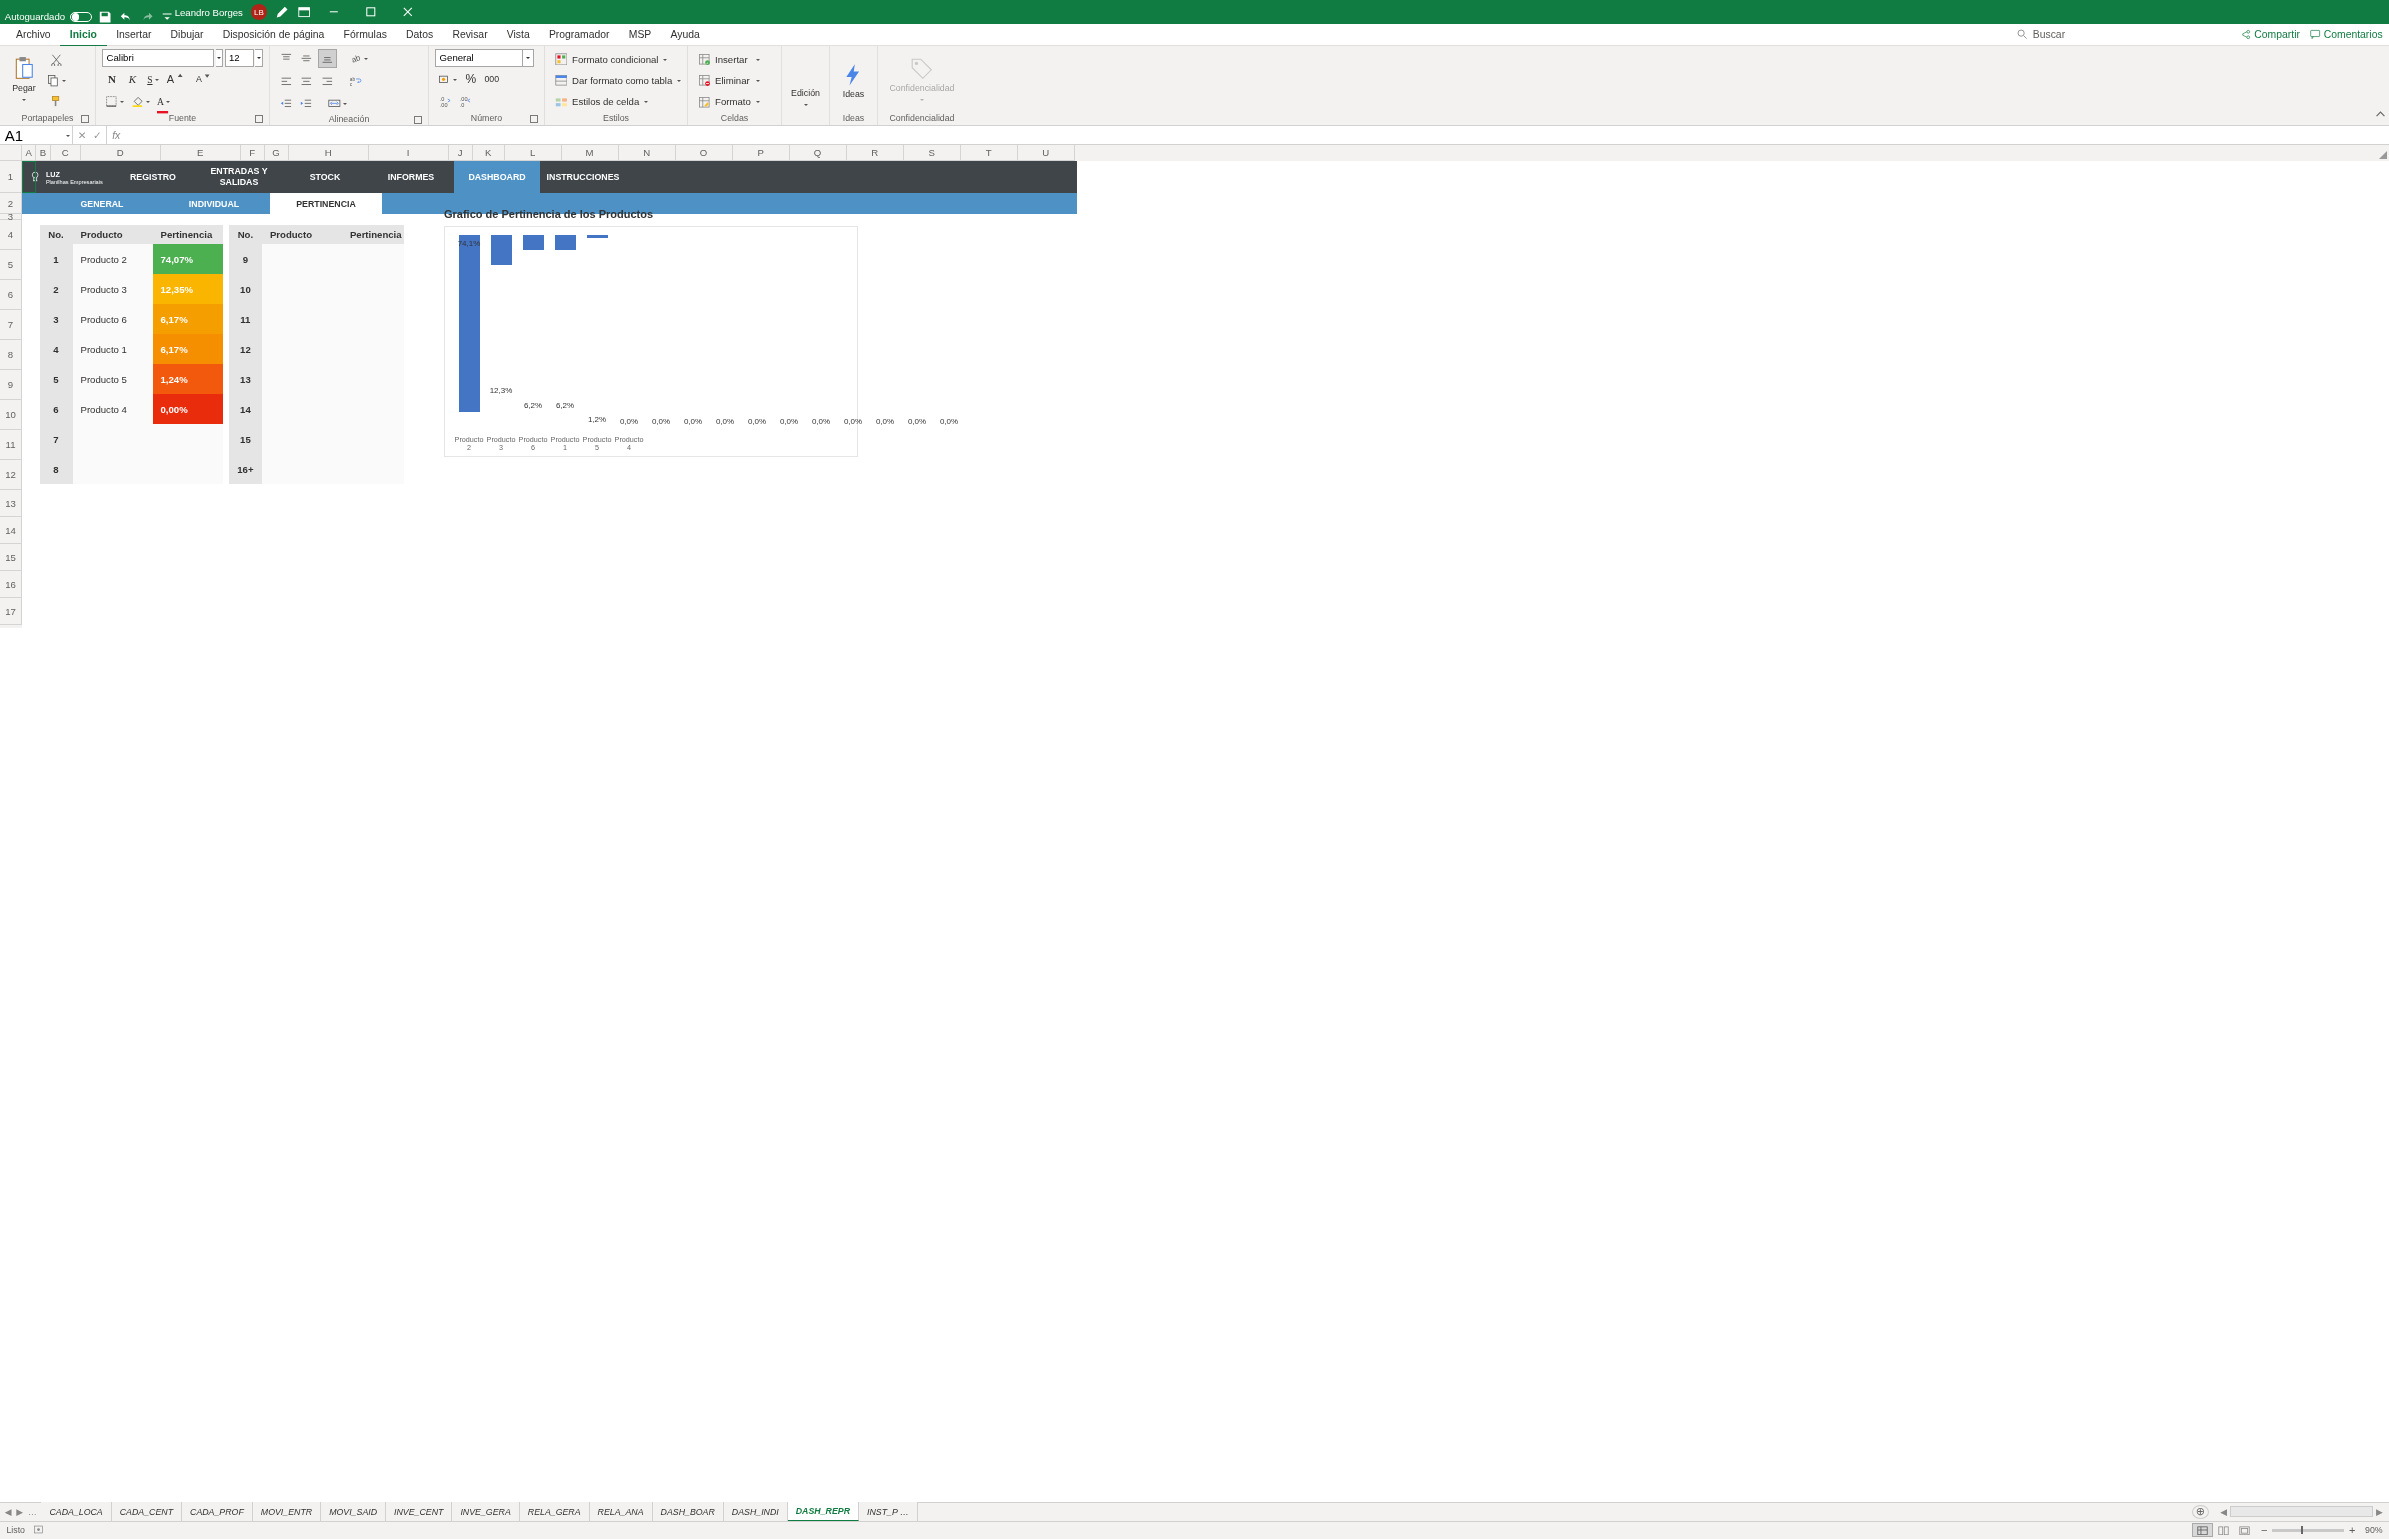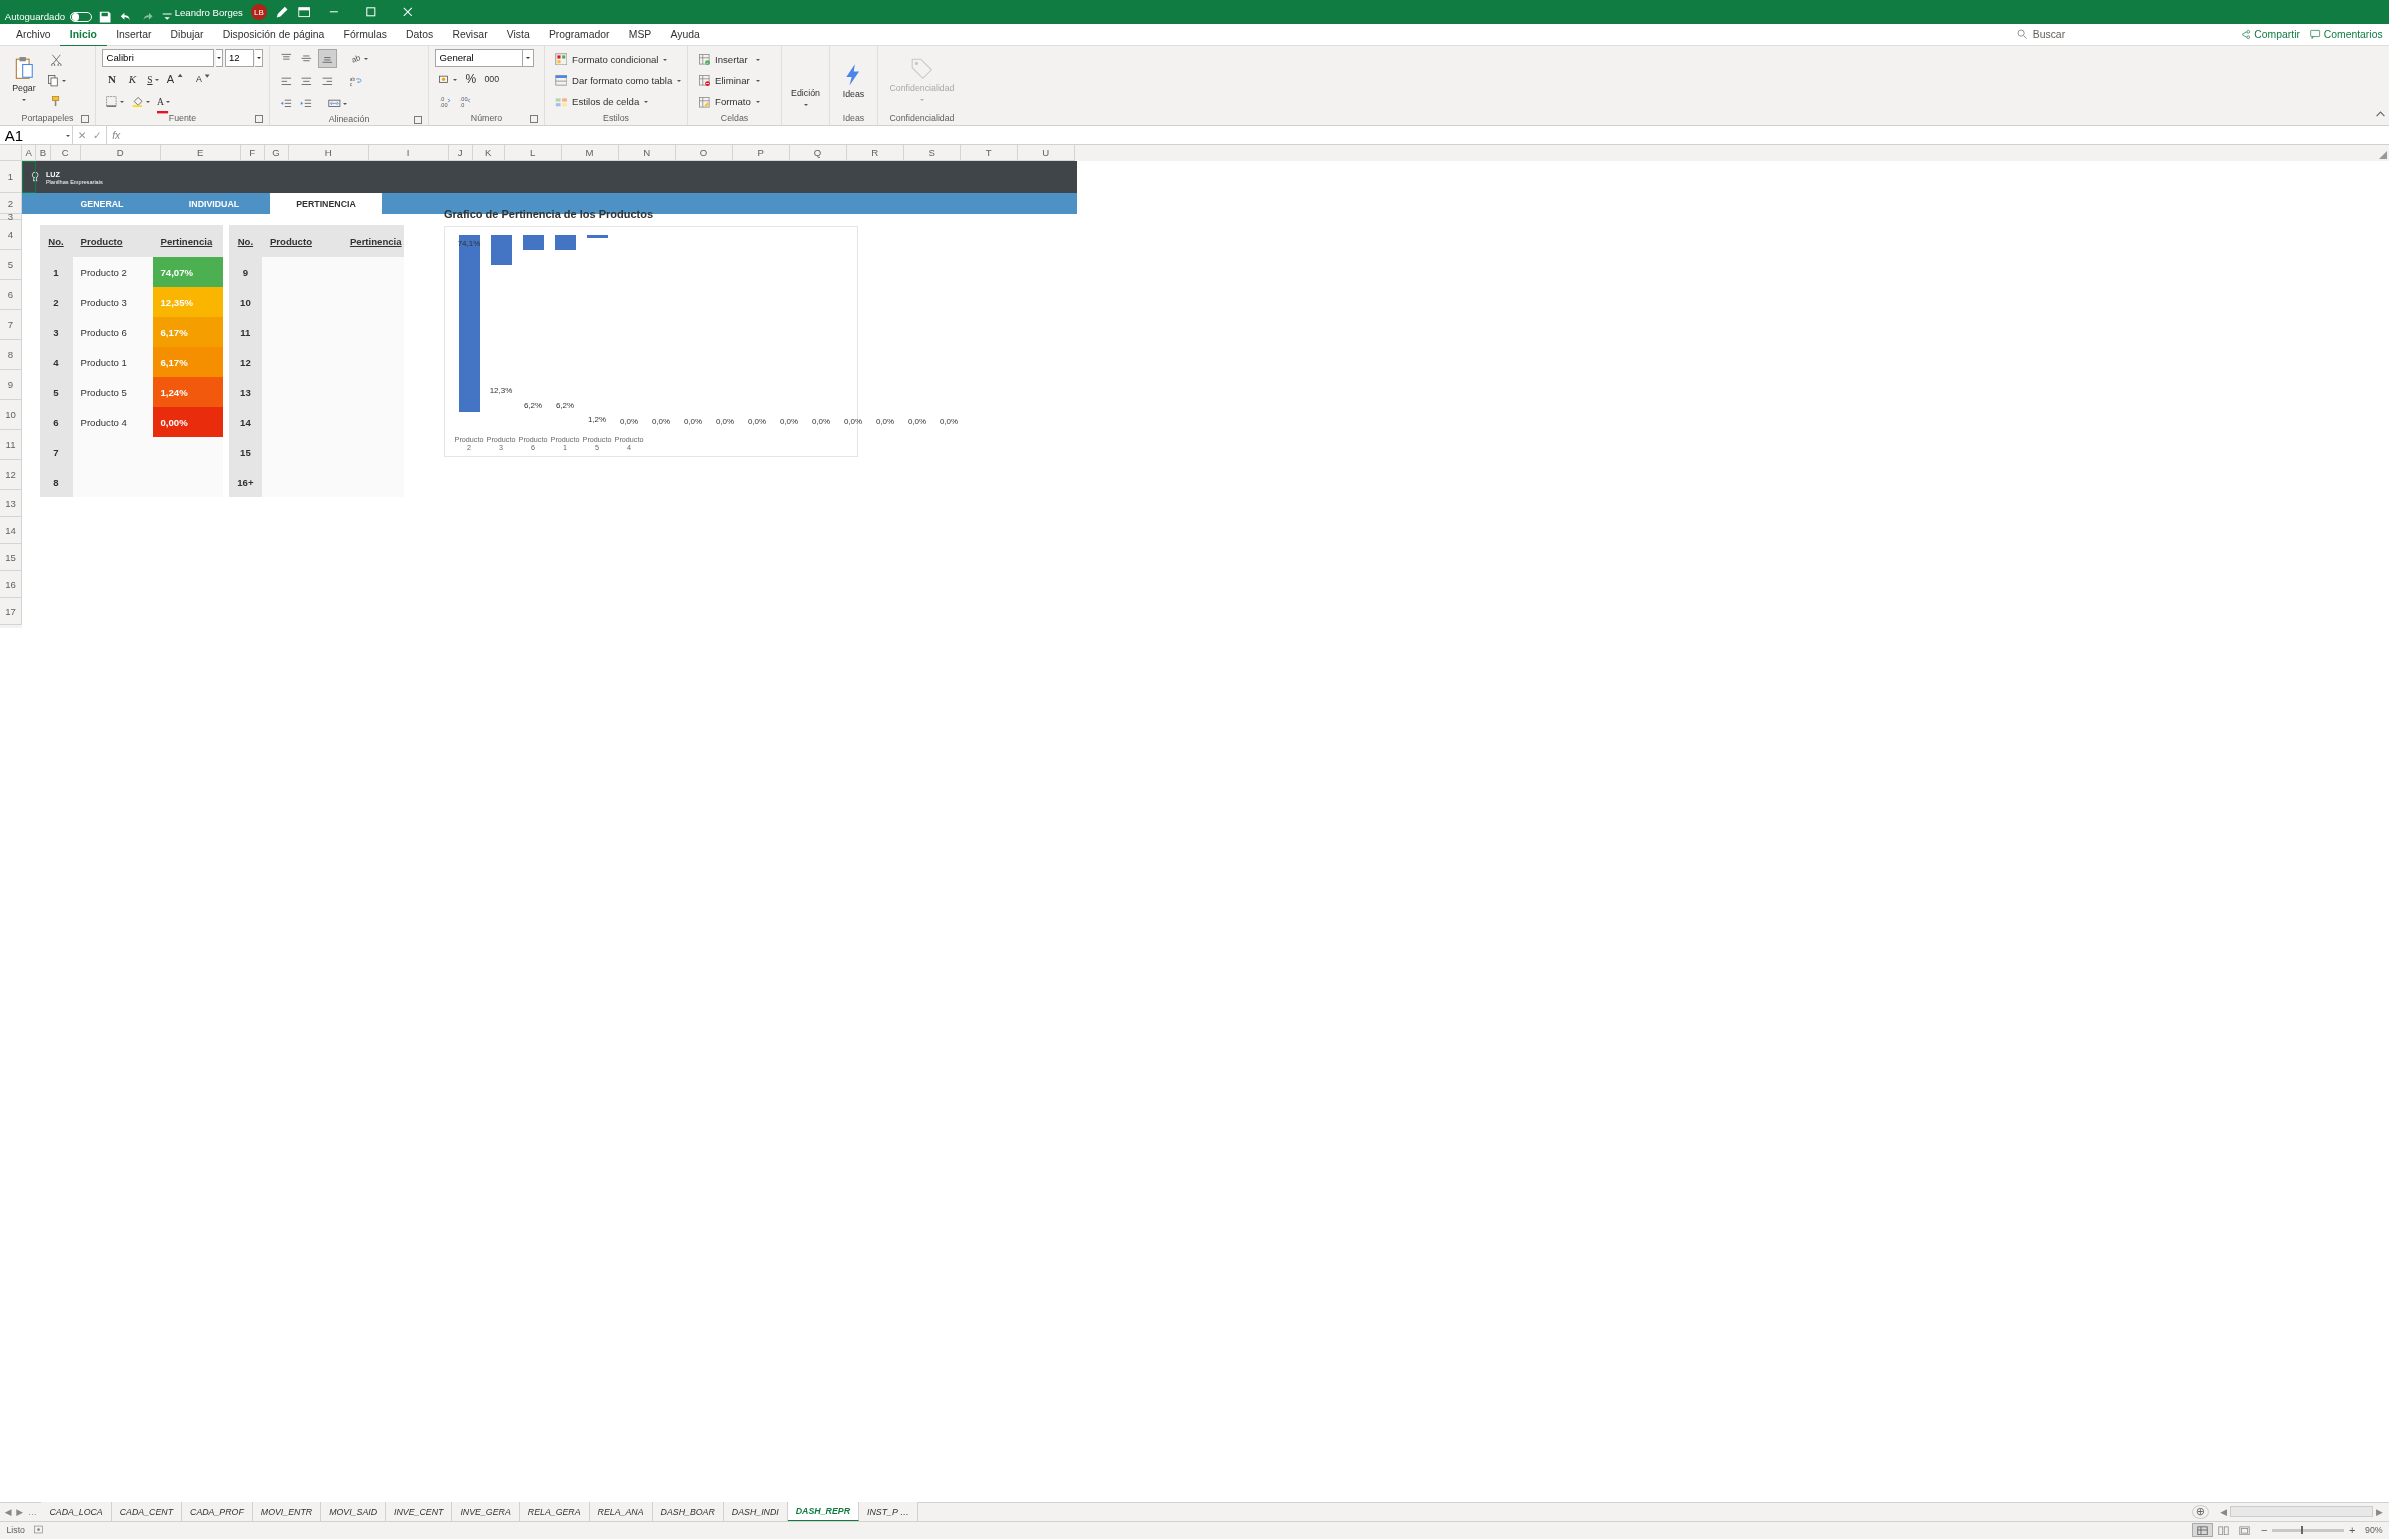--- a/index.html
+++ b/index.html
@@ -80,21 +80,21 @@
 .dashnav { position:absolute; top:0; left:0; right:0; height:32px; background:#3f4549; display:flex; align-items:stretch; color:#fff; }
 .dashnav .logo { width:88px; display:flex; align-items:center; gap:3.2px; padding-left:6.4px; font-size:7.2px;}
 .dashnav .dtab { width:86px; display:flex; align-items:center; justify-content:center; font-size:8.8px; font-weight:600; text-align:center; line-height:1.2; cursor:pointer;}
 .dashnav .dtab.act { background:#4e92c5; }
 .subnav { position:absolute; top:32px; left:0; right:0; height:21px; background:#4e92c5; display:flex; }
 .subnav .stab { width:112px; display:flex; align-items:center; justify-content:center; font-size:8.8px; font-weight:600; color:#fff; cursor:pointer;}
 .subnav .stab.act { background:#fff; color:#333; }
 
 .tables { position:absolute; top:64px; left:17.5px; display:flex; gap:6.4px; }
 .ptable { font-size:9.6px; }
-.ptable .thead { display:flex; height:32px;text-decoration:underline; }
+.ptable .thead { display:flex; height:19px; }
 .ptable .thead > div { background:#e5e5e5; font-weight:600; display:flex; align-items:center; padding:0 8px; color:#333;}
 .ptable .trow { display:flex; height:30px; }
 .ptable .trow > div { display:flex; align-items:center; padding:0 8px; }
 .c-no { width:33px; background:#e5e5e5; font-weight:600; justify-content:center;}
 .c-prod { width:80px; background:#fafafa; }
 .c-pert { width:70px; color:#fff; font-weight:600;}
 .c-prod2 { width:80px; background:#fafafa;}
 .c-pert2 { width:62px; background:#fafafa;}
 
 .chartbox { position:absolute; top:47px; left:422px; width:414px; }
@@ -670,20 +670,28 @@
         <div class="selcell"></div>
 
         <div class="dashnav">
           <div class="logo">
             <svg width="14.3" height="14.3" viewBox="0 0 20 20">
                 <circle cx="10" cy="7" r="4" fill="none" stroke="#fff"></circle>
                 <path d="M8 11v4M12 11v4M7 15h6" stroke="#fff"></path>
               </svg>
             <div><b>LUZ</b><div style="font-size:5.6px;">Planilhas Empresariais</div></div>
           </div>
+          <div id="dashtabs" style="display:flex;">
+              <div class="dtab">REGISTRO</div>
+              <div class="dtab">ENTRADAS Y SALIDAS</div>
+              <div class="dtab">STOCK</div>
+              <div class="dtab">INFORMES</div>
+              <div class="dtab act">DASHBOARD</div>
+              <div class="dtab">INSTRUCCIONES</div>
+            </div>
         </div>
         <div class="subnav">
           <div style="width:24px;"></div>
           <div id="subtabs" style="display:flex;">
               <div class="stab">GENERAL</div>
               <div class="stab">INDIVIDUAL</div>
               <div class="stab act">PERTINENCIA</div>
             </div>
         </div>
 

